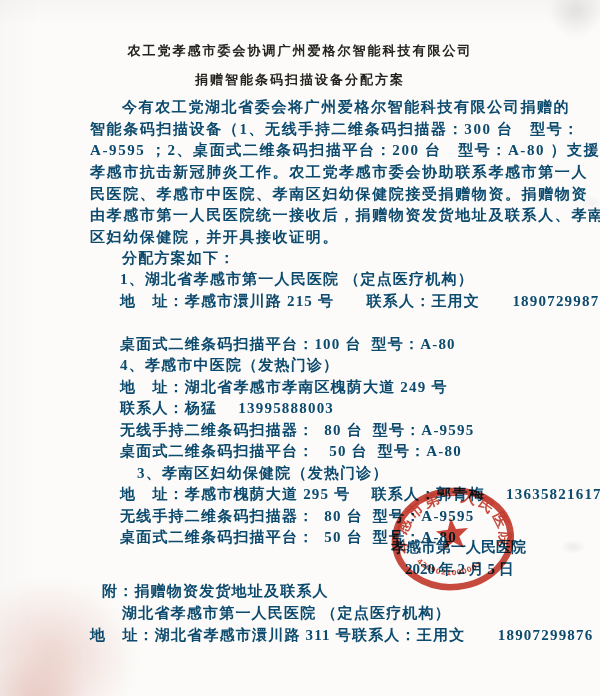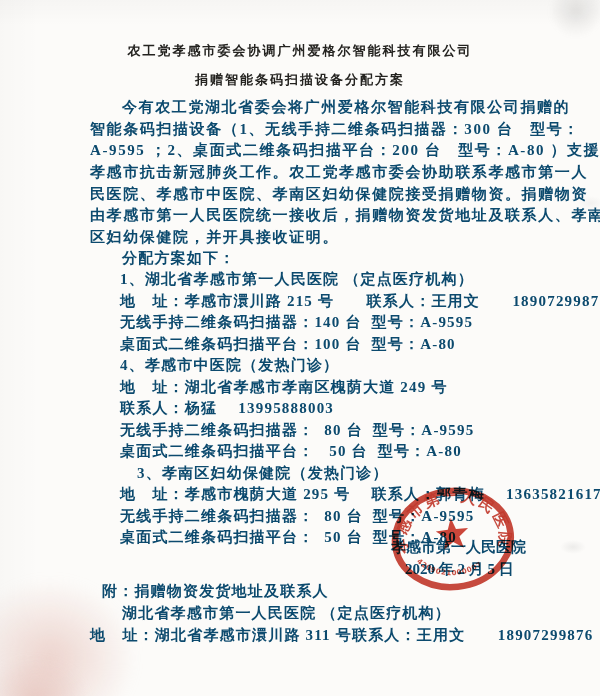--- a/index.html
+++ b/index.html
@@ -94,21 +94,20 @@
   <div class="line intro" style="top:142px;left:90px;">A-9595 ；2、桌面式二维条码扫描平台：200 台　型号：A-80 ）支援</div>
   <div class="line intro" style="top:164px;left:90px;">孝感市抗击新冠肺炎工作。农工党孝感市委会协助联系孝感市第一人</div>
   <div class="line intro" style="top:186px;left:90px;">民医院、孝感市中医院、孝南区妇幼保健院接受捐赠物资。捐赠物资</div>
   <div class="line intro" style="top:207px;left:90px;">由孝感市第一人民医院统一接收后，捐赠物资发货地址及联系人、孝南</div>
   <div class="line intro" style="top:229px;left:90px;">区妇幼保健院，并开具接收证明。</div>
 
   <div class="line" style="top:250px;left:122px;">分配方案如下：</div>
 
   <div class="line" style="top:271px;left:120px;">1、湖北省孝感市第一人民医院 （定点医疗机构）</div>
   <div class="line" style="top:293px;left:120px;">地　址：孝感市澴川路 215 号　　联系人：王用文　　18907299876</div>
-  <div class="line" style="top:314px;left:120px;">无线手持二维条码扫描器：140 台  型号：A-9595</div>
   <div class="line" style="top:336px;left:120px;">桌面式二维条码扫描平台：100 台  型号：A-80</div>
 
   <div class="line" style="top:357px;left:120px;">4、孝感市中医院（发热门诊）</div>
   <div class="line" style="top:379px;left:120px;">地　址：湖北省孝感市孝南区槐荫大道 249 号</div>
   <div class="line" style="top:400px;left:120px;">联系人：杨猛　 13995888003</div>
   <div class="line" style="top:422px;left:120px;">无线手持二维条码扫描器：  80 台  型号：A-9595</div>
   <div class="line" style="top:443px;left:120px;">桌面式二维条码扫描平台：   50 台  型号：A-80</div>
 
   <div class="line" style="top:465px;left:137px;">3、孝南区妇幼保健院（发热门诊）</div>
   <div class="line" style="top:486px;left:120px;">地　址：孝感市槐荫大道 295 号　 联系人：郭青梅　 13635821617</div>

